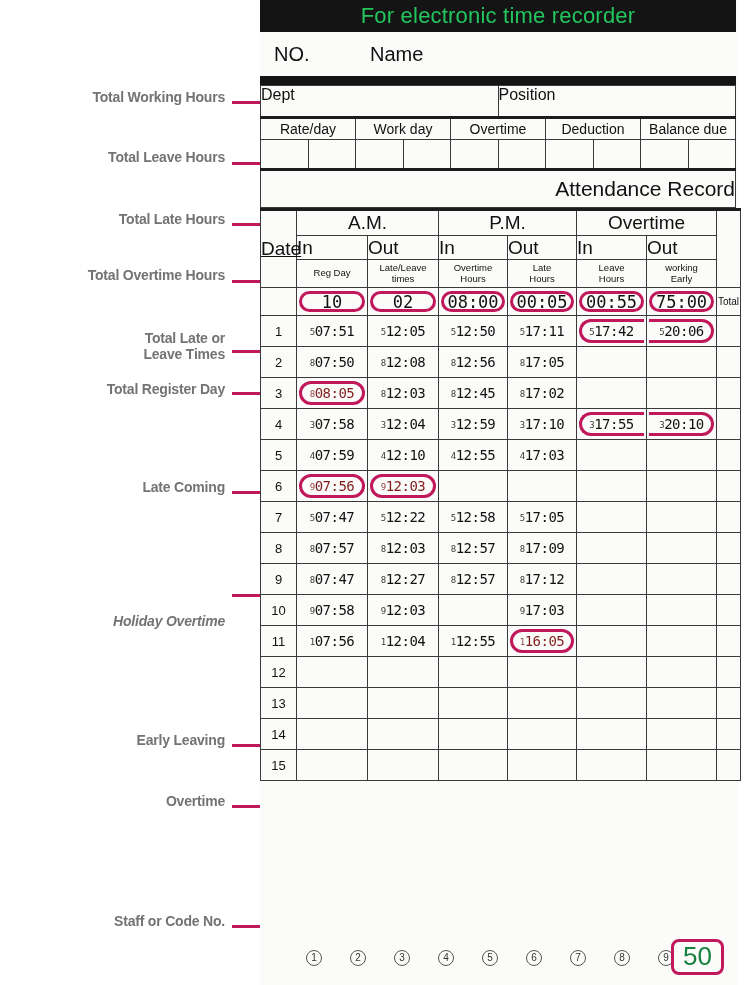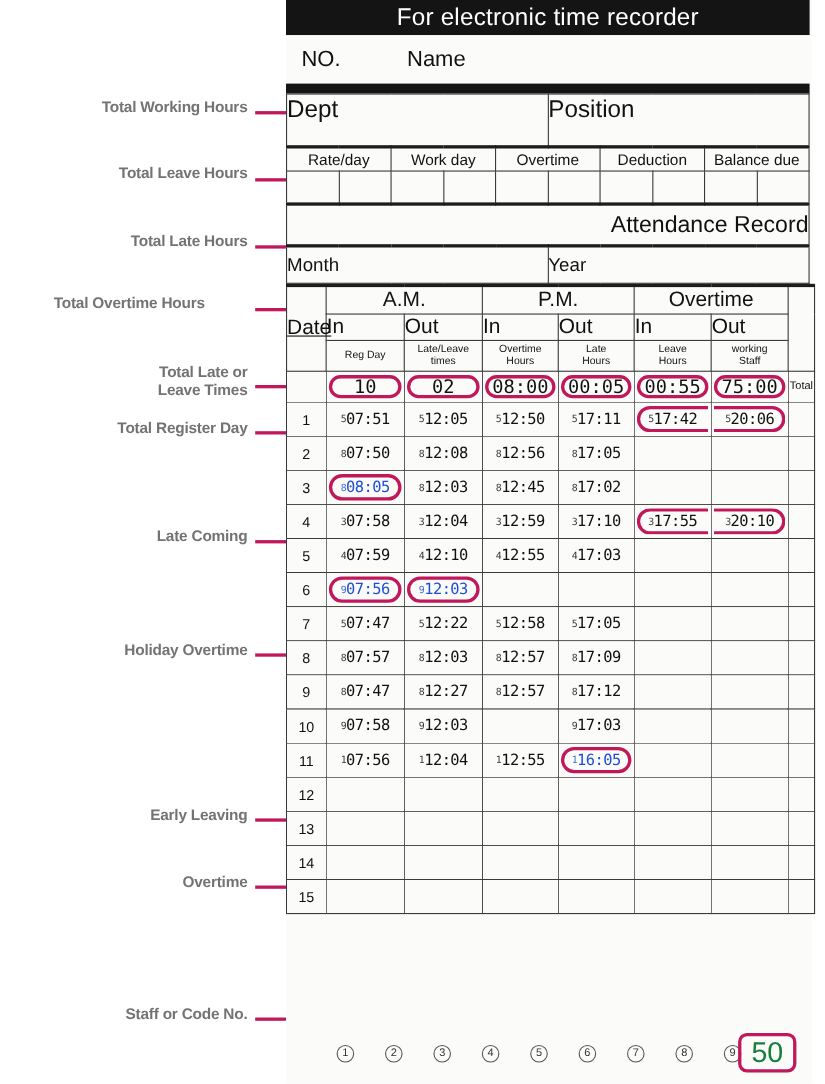--- a/index.html
+++ b/index.html
@@ -36,21 +36,21 @@
   
   #card {
     position:absolute;
     left:260px; top:0;
     width:478px; height:985px;
     background:#fbfbf9;
   }
 
   .blackbar {
     background:#141414;
-    color:#ffffff;
+    color:#22c55e;
     text-align:center;
     font-size:22px;
     letter-spacing:0.2px;
     display:flex; align-items:center; justify-content:center;
   }
   #titlebar { height:32px; width:476px; }
   #divider1 { height:9px; background:#141414; width:476px; }
 
   .namerow {
     height:44px; display:flex; align-items:center;
@@ -60,21 +60,21 @@
   .namerow .nm { }
 
   table.grid { border-collapse:collapse; width:476px; table-layout:fixed; }
   table.grid td, table.grid th {
     border:1px solid #3a3a3a;
     font-weight:normal;
     color:#111;
     background:#fbfbf9;
     padding:0;
   }
-  .hdr-dept td { height:48px; font-size:22px; vertical-align:top; padding:2px 0 0 4px; }
+  .hdr-dept td { height:32px; font-size:16px; vertical-align:top; padding:2px 0 0 4px; }
   .thick-top { border-top:3px solid #1c1c1c !important; }
 
   .rate-hdr td { height:22px; font-size:14px; text-align:center; }
   .rate-val td { height:30px; }
 
   .att-title td {
     height:38px; text-align:right; font-size:21px;
     border-left:none; border-right:none;
   }
   .monthyear td { height:34px; font-size:17px; padding-left:8px; }
@@ -90,21 +90,21 @@
   .totrow td.totlabel { font-size:10px; font-family:"Liberation Sans", sans-serif; }
 
   .drow td { height:31px; text-align:center; font-size:14px;
              font-family:"DejaVu Sans Mono", monospace; position:relative;
              letter-spacing:-0.5px; }
   .drow td.dnum { font-size:13px; font-family:"Liberation Sans", sans-serif;
                   letter-spacing:0; }
   .stamp { display:inline-block; }
   .stamp .pfx { font-size:9px; vertical-align:0.12em; letter-spacing:-1px;
                 opacity:0.85; margin-right:0.5px; }
-  .red { color:#1d4ed8; }
+  .red { color:#7f1d1d; }
 
   
   .oval {
     position:absolute; left:2px; top:3px; right:2px; bottom:3px;
     border:3px solid #c0185a; border-radius:14px; pointer-events:none;
   }
   .oval.l { border-right:none; border-radius:14px 0 0 14px; }
   .oval.r { border-left:none;  border-radius:0 14px 14px 0; }
 
   
@@ -123,26 +123,26 @@
     border:3px solid #c0185a; border-radius:8px;
     padding:1px 9px 2px; font-size:26px; color:#15803d; line-height:1.05;
   }
 </style>
 </head>
 <body>
 
 <div class="annot" style="left:10px; top:90px; width:215px;">Total Working Hours</div>
 <div class="annot" style="left:10px; top:150px; width:215px;">Total Leave Hours</div>
 <div class="annot" style="left:10px; top:212px; width:215px;">Total Late Hours</div>
-<div class="annot" style="left:10px; top:268px; width:215px;text-align:center;">Total Overtime Hours</div>
+<div class="annot" style="left:10px; top:268px; width:215px;">Total Overtime Hours</div>
 <div class="annot two" style="left:10px; top:330px; width:215px;">Total Late or
 Leave Times</div>
 <div class="annot" style="left:10px; top:382px; width:215px;">Total Register Day</div>
 <div class="annot" style="left:10px; top:480px; width:215px;">Late Coming</div>
-<div class="annot" style="left:10px; top:583px; width:215px;">Holiday Overtime</div>
+<div class="annot" style="left:10px; top:614px; width:215px;font-style:italic;">Holiday Overtime</div>
 <div class="annot" style="left:10px; top:733px; width:215px;">Early Leaving</div>
 <div class="annot" style="left:10px; top:794px; width:215px;">Overtime</div>
 <div class="annot" style="left:10px; top:914px; width:215px;">Staff or Code No.</div>
 
 <div class="lead h" style="left:232px; top:101px; width:424px;"></div>
 <div class="lead v" style="left:653px; top:101px; height:289px;"></div>
 
 <div class="lead h" style="left:232px; top:162px; width:370px;"></div>
 <div class="lead v" style="left:599px; top:162px; height:228px;"></div>
 
@@ -202,24 +202,20 @@
           <td></td>
       <td></td>
           <td></td>
       <td></td>
           <td></td>
       <td></td>
           <td></td>
     </tr>
     <tr class="att-title thick-top">
       <td colspan="10">Attendance Record</td>
-    </tr>
-    <tr class="monthyear thick-top">
-      <td colspan="5">Month</td>
-      <td colspan="5">Year</td>
     </tr>
   </tbody>
     </table>
 
   <table class="grid thick-top" id="att" style="border-top:3px solid #1c1c1c;">
     <colgroup>
       <col style="width:36px">
         <col style="width:71px">
         <col style="width:71px">
       <col style="width:69px">
@@ -249,21 +245,21 @@
       <td style="white-space:pre-line">Reg Day</td>
       <td style="white-space:pre-line">Late/Leave
 times</td>
       <td style="white-space:pre-line">Overtime
 Hours</td>
       <td style="white-space:pre-line">Late
 Hours</td>
       <td style="white-space:pre-line">Leave
 Hours</td>
       <td style="white-space:pre-line">working
-Staff</td>
+Early</td>
     </tr>
 
     <tr class="totrow">
       <td></td>
       <td><span>10</span><span class="oval"></span></td>
       <td><span>02</span><span class="oval"></span></td>
       <td><span>08:00</span><span class="oval"></span></td>
       <td><span>00:05</span><span class="oval"></span></td>
       <td><span>00:55</span><span class="oval"></span></td>
       <td><span>75:00</span><span class="oval"></span></td>

